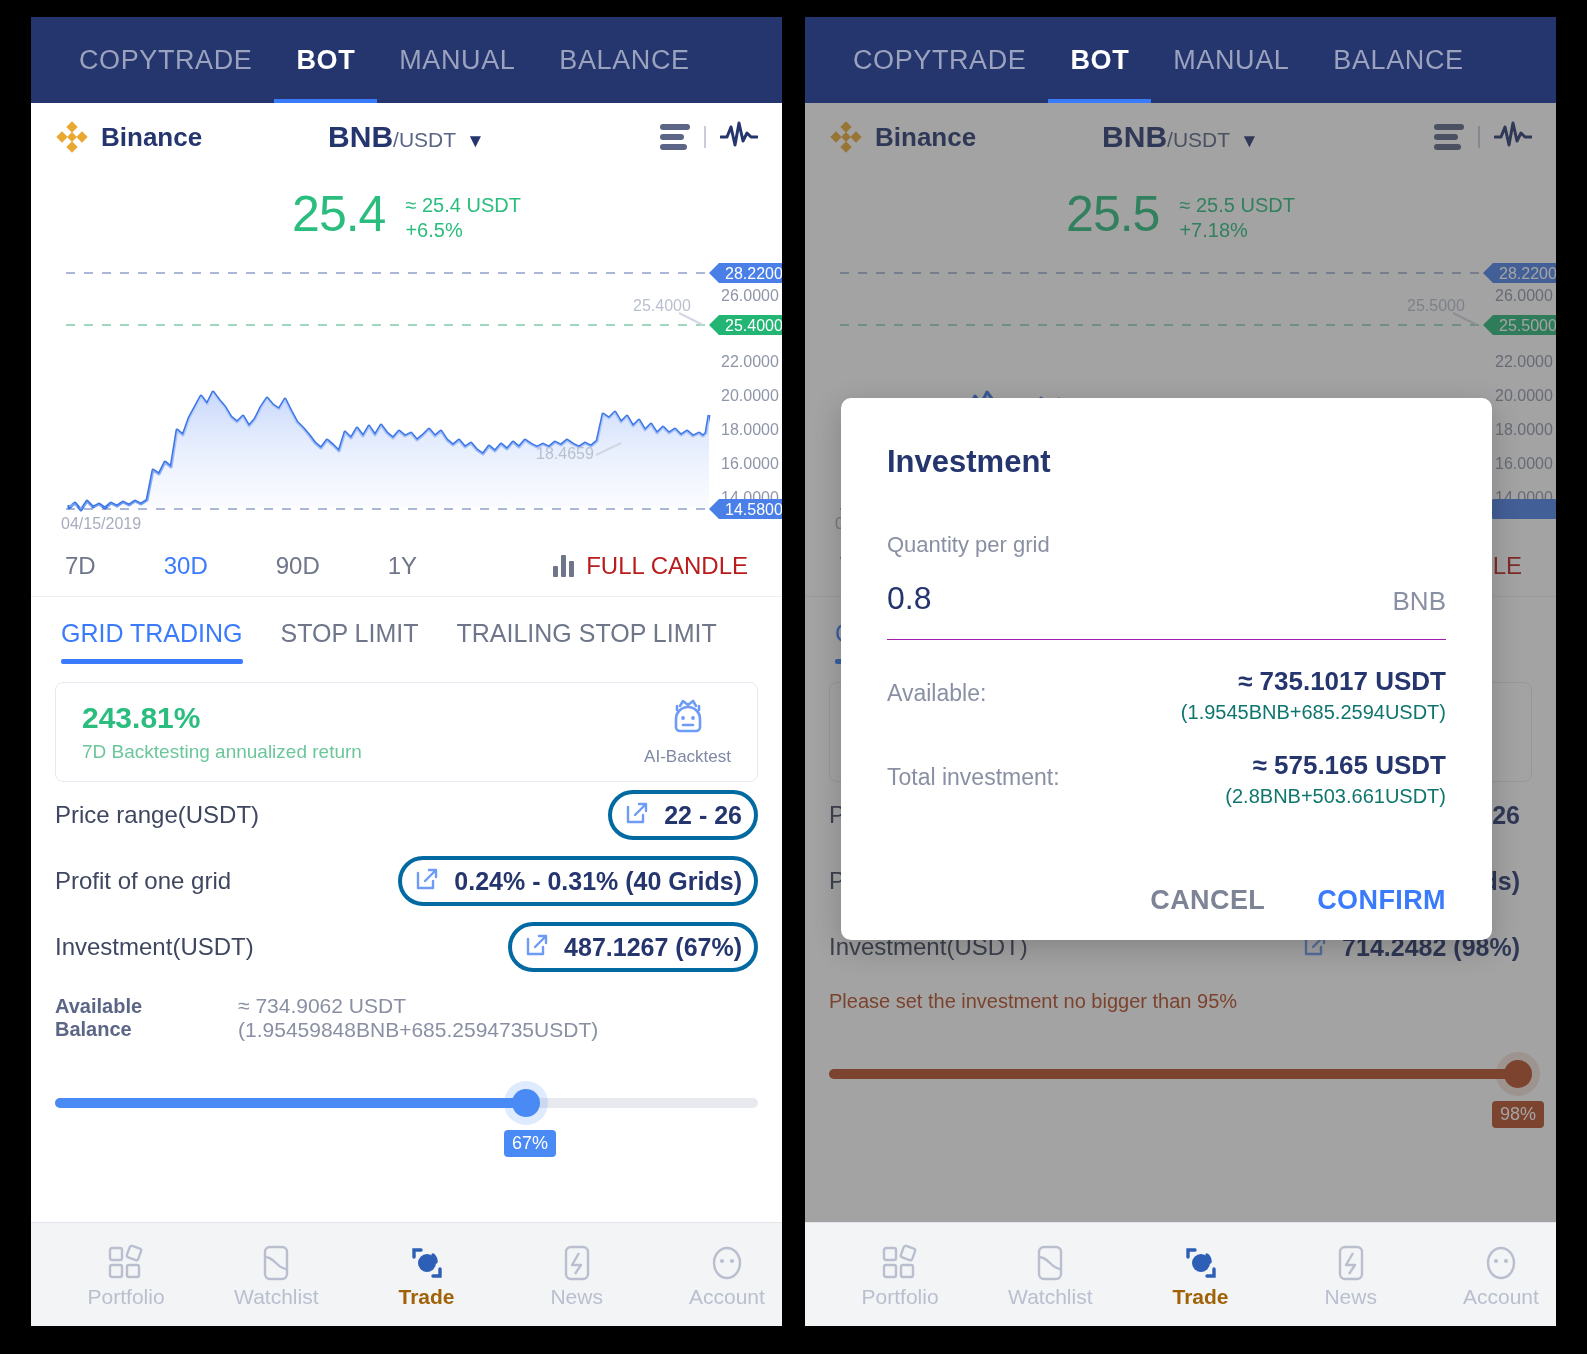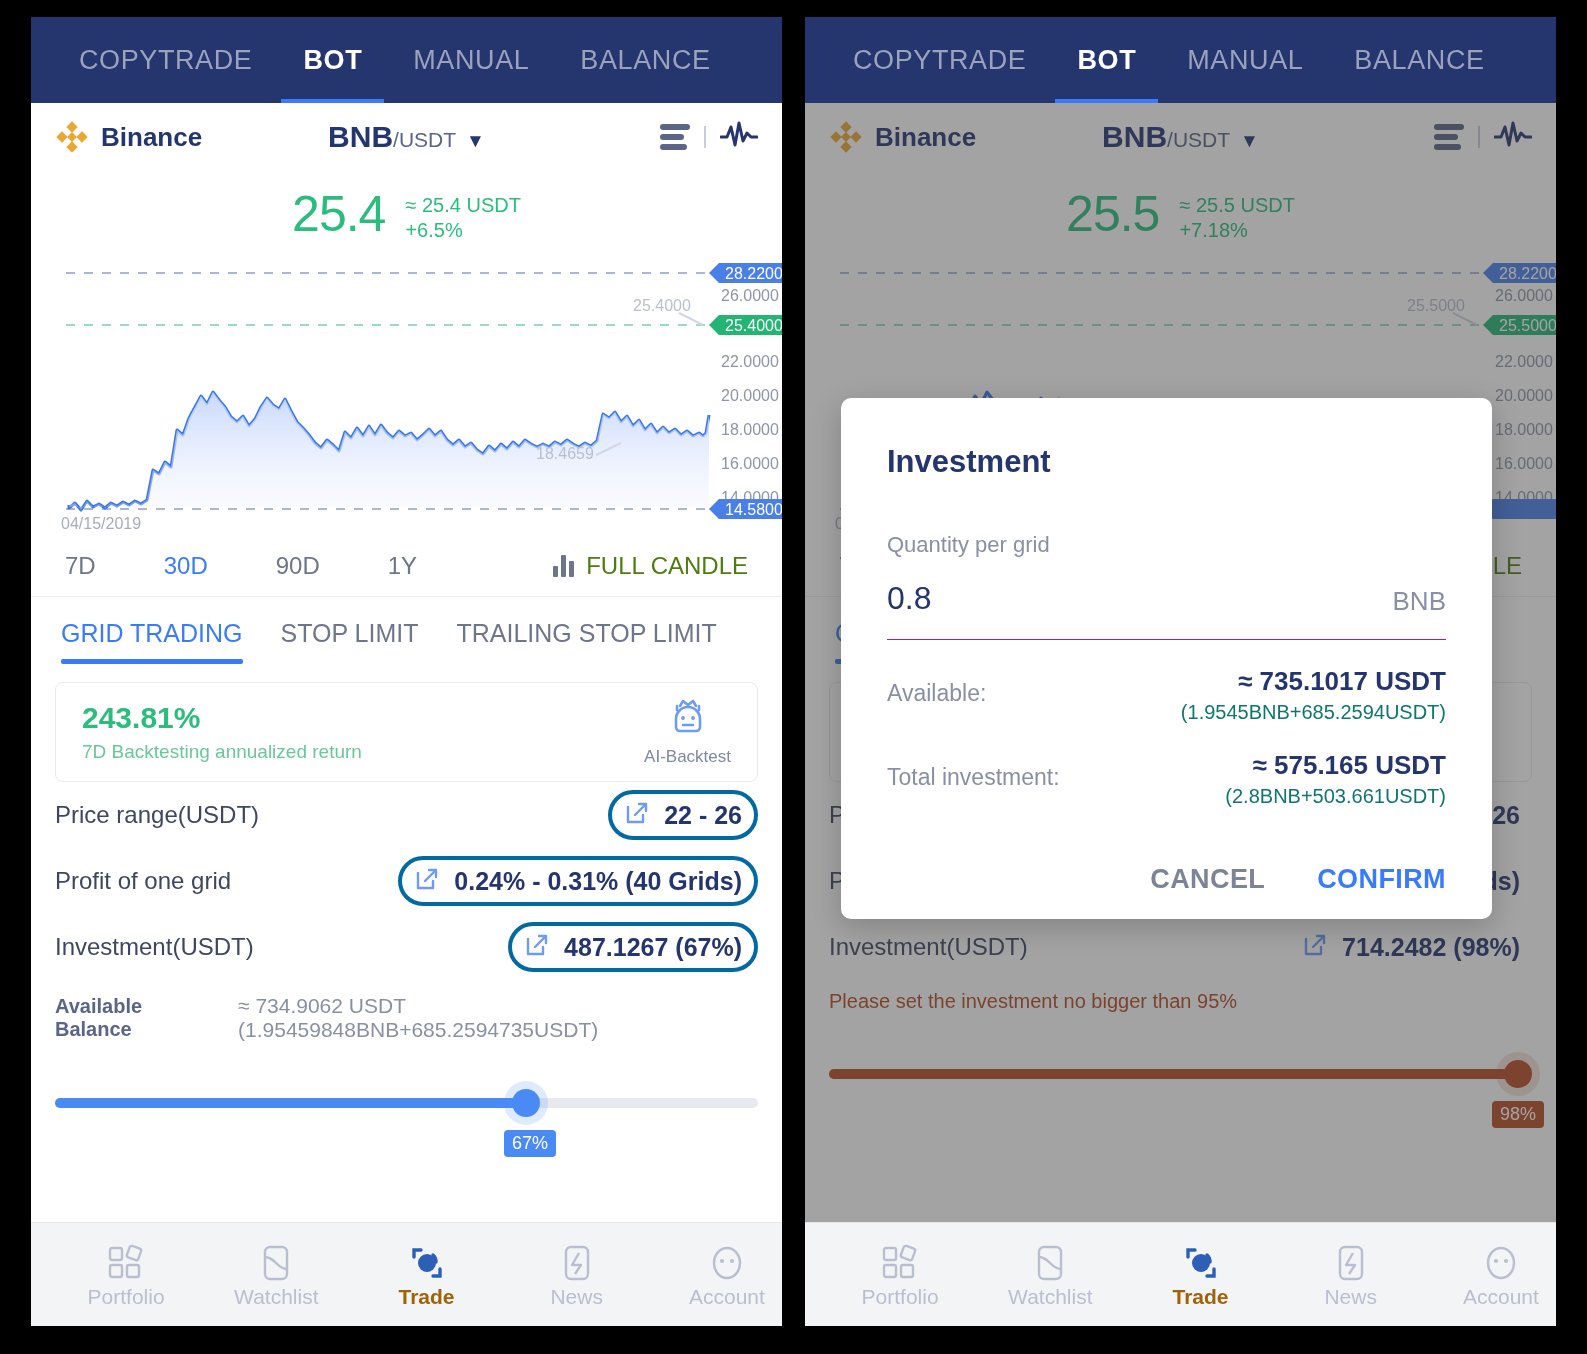--- a/index.html
+++ b/index.html
@@ -22,21 +22,20 @@
   #phone-right { left: 805px; top: 17px; }
 
   
   .topbar {
     position: relative;
     height: 86px;
     background: #25356e;
     display: flex;
     align-items: center;
     padding: 0 26px;
-    gap: 7px;
   }
   .topbar .tab {
     color: #9aa2bd;
     font-size: 27px;
     letter-spacing: .6px;
     padding: 0 22px;
     height: 86px;
     line-height: 86px;
     position: relative;
   }
@@ -99,21 +98,21 @@
 
   
   .tf-row {
     display: flex; align-items: center;
     height: 62px;
     padding: 0 34px;
     border-bottom: 1px solid #eceef3;
   }
   .tf { color: #6f768a; font-size: 24px; margin-right: 68px; }
   .tf.active { color: #3a7bfc; }
-  .tf-candle { margin-left: auto; display: flex; align-items: center; color: #4d7c0f; font-size: 24px; }
+  .tf-candle { margin-left: auto; display: flex; align-items: center; color: #b91c1c; font-size: 24px; }
   .bars-icon { display: flex; align-items: flex-end; gap: 3px; height: 22px; margin-right: 12px; }
   .bars-icon i { display:block; width: 5px; background: #6f768a; border-radius: 1px; }
   .bars-icon i:nth-child(1){ height: 11px; }
   .bars-icon i:nth-child(2){ height: 22px; }
   .bars-icon i:nth-child(3){ height: 16px; }
 
   
   .ot-row { display: flex; align-items: center; padding: 22px 26px 0 30px; }
   .ot { color: #6f768a; font-size: 25px; margin-right: 38px; position: relative; padding-bottom: 16px; }
   .ot.active { color: #3a7bfc; }
@@ -207,21 +206,21 @@
   .modal h2 { color: #25356e; font-size: 31px; }
   .m-sub { color: #8a90a3; font-size: 22px; margin-top: 52px; }
   .m-qty-row { display: flex; align-items: flex-end; margin-top: 22px; padding-bottom: 22px; border-bottom: 1px solid #a21caf; }
   .m-qty { color: #25356e; font-size: 32px; }
   .m-unit { margin-left: auto; color: #8a90a3; font-size: 26px; }
   .m-line { display: flex; align-items: flex-start; margin-top: 26px; }
   .m-line .k { color: #8a90a3; font-size: 23px; padding-top: 14px; }
   .m-line .v { margin-left: auto; text-align: right; }
   .m-line .v .big { color: #25356e; font-size: 26px; font-weight: bold; }
   .m-line .v .small { color: #0f766e; font-size: 20px; margin-top: 4px; margin-left: 42px; }
-  .m-actions { display: flex; justify-content: flex-end; gap: 52px; margin-top: 56px; }
+  .m-actions { display: flex; justify-content: flex-end; gap: 52px; margin-top: 77px; }
   .m-btn { font-size: 27px; font-weight: bold; letter-spacing: .4px; }
   .m-cancel { color: #7c8496; }
   .m-confirm { color: #3a7bfc; }
 </style>
 </head>
 <body>
 
 <div class="stage">
 
   <div class="phone" id="phone-left">

